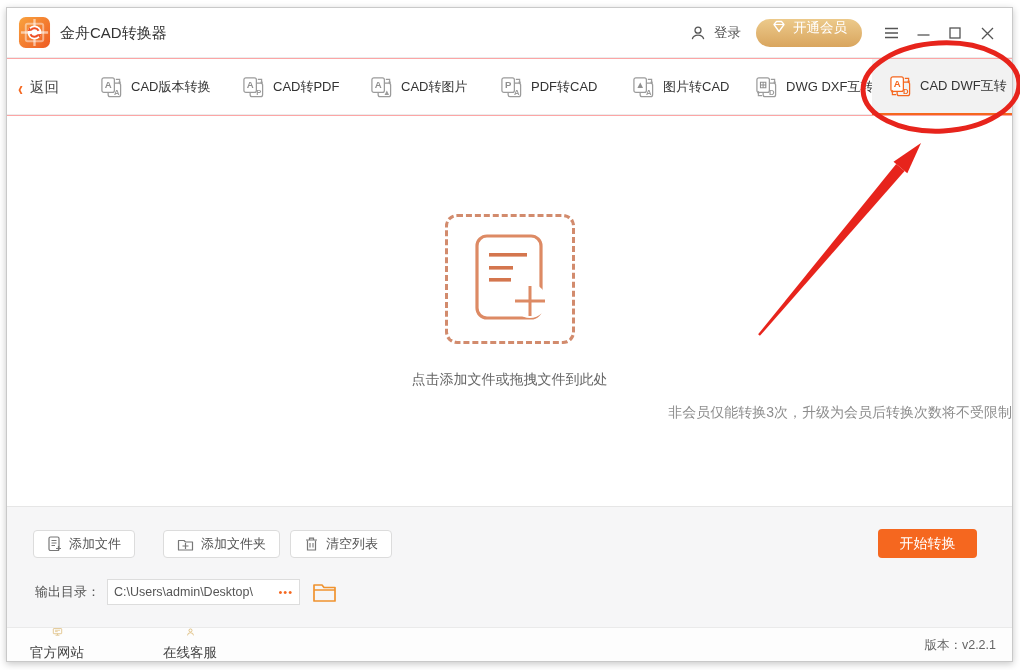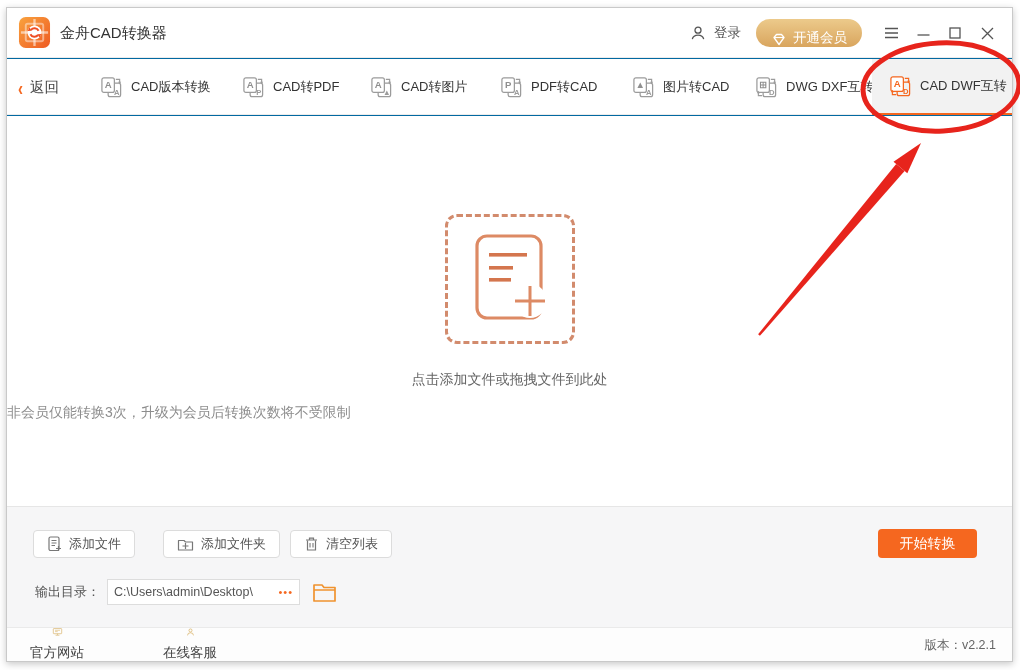--- a/index.html
+++ b/index.html
@@ -1,28 +1,28 @@
 <!DOCTYPE html>
 <html lang="zh"><head>
 <meta charset="utf-8">
 <style>
   * { margin:0; padding:0; box-sizing:border-box; }
   html,body { width:1020px; height:670px; background:#fff; font-family:"Liberation Sans","DejaVu Sans",sans-serif; overflow:hidden; }
   .stage { position:relative; width:1020px; height:670px; }
 
   .window { position:absolute; left:6px; top:7px; width:1007px; height:655px;
-            background:#0369a1; border:1px solid #c9c9c9; box-shadow:0 2px 7px rgba(0,0,0,.22); }
+            background:#fca5a5; border:1px solid #c9c9c9; box-shadow:0 2px 7px rgba(0,0,0,.22); }
 
   
   .titlebar { position:absolute; top:0; left:0; right:0; height:50px; border-bottom:1px solid #ececec; background:#fff; }
   .logo { position:absolute; left:11px; top:8px; width:33px; height:33px; }
   .app-title { position:absolute; left:53px; top:0; height:50px; line-height:50px; font-size:15px; color:#333; }
   .tb-right { position:absolute; right:12px; top:0; height:50px; display:flex; align-items:center; }
   .login { display:flex; align-items:center; gap:8px; font-size:13.5px; color:#555; cursor:pointer; }
-  .vip-btn { margin-left:15px; display:flex; align-items:flex-end; gap:6px; height:28px; padding:0 15px;
+  .vip-btn { margin-left:15px; display:flex; align-items:flex-start; gap:6px; height:28px; padding:0 15px;
              border-radius:14px; background:linear-gradient(180deg,#ecca8b,#d9a55e);
              color:#fff; font-size:13.5px; cursor:pointer; }
   .winctl { width:26px; height:50px; display:flex; align-items:center; justify-content:center; cursor:pointer; }
   .winctl.menu { margin-left:16px; }
   .winctl + .winctl { margin-left:6px; }
 
   
   .tabbar { position:absolute; top:51px; left:0; right:0; height:56px; background:#fff; border-bottom:1px solid #ececec; }
   .back { position:absolute; left:11px; top:0; height:56px; display:flex; align-items:center; gap:7px;
           font-size:14.5px; color:#444; cursor:pointer; }
@@ -41,21 +41,21 @@
   .ticon.orange .bk,.ticon.orange .fr { stroke:#f5671f; }
   .ticon.orange .fl,.ticon.orange .bl { fill:#f5671f; }
   .ticon.orange .ar { stroke:#f5671f; }
   .ticon.orange .ah { fill:#f5671f; }
 
   
   .main { position:absolute; top:108px; left:0; right:0; height:390px; background:#fff; }
   .dropbox { position:absolute; left:438px; top:98px; width:130px; height:130px;
              border:3px dashed #d28b6d; border-radius:12px; cursor:pointer; }
   .hint1 { position:absolute; top:255px; left:0; right:0; text-align:center; font-size:14px; color:#666; }
-  .hint2 { position:absolute; top:288px; left:0; right:0; text-align:left; font-size:14px; color:#8d8d8d; }
+  .hint2 { position:absolute; top:288px; left:0; right:0; text-align:right; font-size:14px; color:#8d8d8d; }
 
   
   .bottompanel { position:absolute; left:0; right:0; top:498px; height:121px; background:#f6f6f7; border-top:1px solid #e6e6e6; }
   .tool-btn { position:absolute; top:23px; height:28px; display:flex; align-items:center; gap:7px;
               background:#fff; border:1px solid #dcdcdc; border-radius:4px; font-size:13px; color:#555;
               padding:0 13px; cursor:pointer; }
   .tool-btn.b1{left:26px;} .tool-btn.b2{left:156px;} .tool-btn.b3{left:283px;}
   .start-btn { position:absolute; right:35px; top:22px; width:99px; height:29px; background:#f5671f; color:#fff;
                border:none; border-radius:4px; font-size:14px; cursor:pointer; font-family:inherit; }
   .outrow { position:absolute; left:28px; top:72px; height:26px; display:flex; align-items:center; }

